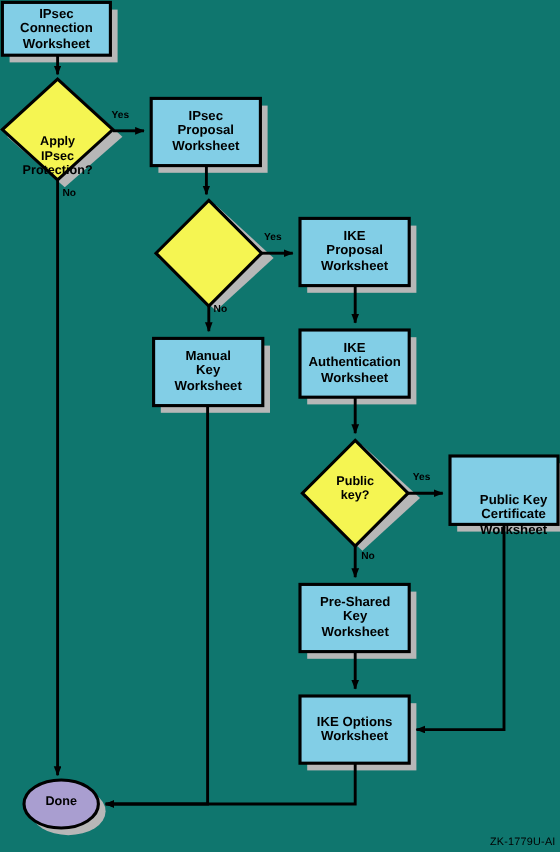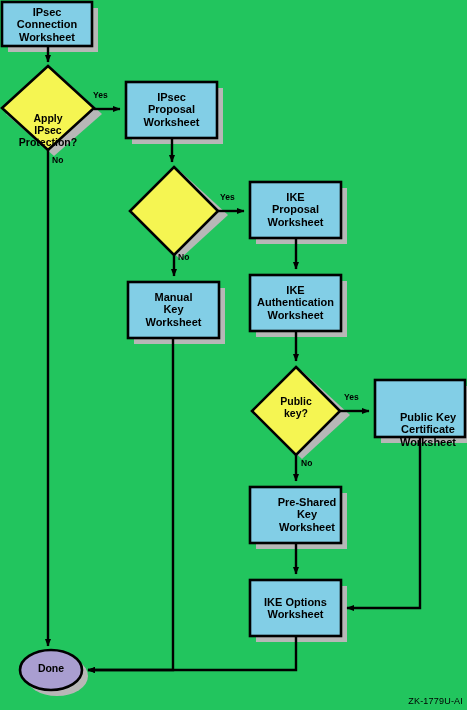--- a/index.html
+++ b/index.html
@@ -7,21 +7,21 @@
     padding: 0;
     background: #ffffff;
   }
   body {
     font-family: "Liberation Sans", sans-serif;
   }
   #canvas {
     position: relative;
     width: 467px;
     height: 710px;
-    background: #22c55e;
+    background: #0f766e;
     overflow: hidden;
   }
   #flow-svg {
     position: absolute;
     left: 0;
     top: 0;
     width: 467px;
     height: 710px;
   }
   .node-label {
@@ -148,21 +148,21 @@
 Key
 Worksheet</div>
   <div class="node-label box-label" style="left:250px;top:284px; width:91px;">IKE
 Authentication
 Worksheet</div>
   <div class="node-label diamond-label" style="left:252px;top:396px;width:88px;">Public
 key?</div>
   <div class="node-label box-label" style="left:375px;top:411px; width:106px;">Public Key
 Certificate
 Worksheet</div>
-  <div class="node-label box-label" style="left:235px;top:496px; width:96px;padding-left:24px;">Pre-Shared
+  <div class="node-label box-label" style="left:248px;top:496px; width:96px;">Pre-Shared
 Key
 Worksheet</div>
   <div class="node-label box-label" style="left:250px;top:596px; width:91px;">IKE Options
 Worksheet</div>
   <div class="node-label terminator-label" style="left:20px;top:663px; width:62px;">Done</div>
 
   <div class="edge-label" style="left:93px;  top:90px;">Yes</div>
   <div class="edge-label" style="left:52px;  top:155px;">No</div>
   <div class="edge-label" style="left:220px; top:192px;">Yes</div>
   <div class="edge-label" style="left:178px; top:252px;">No</div>

